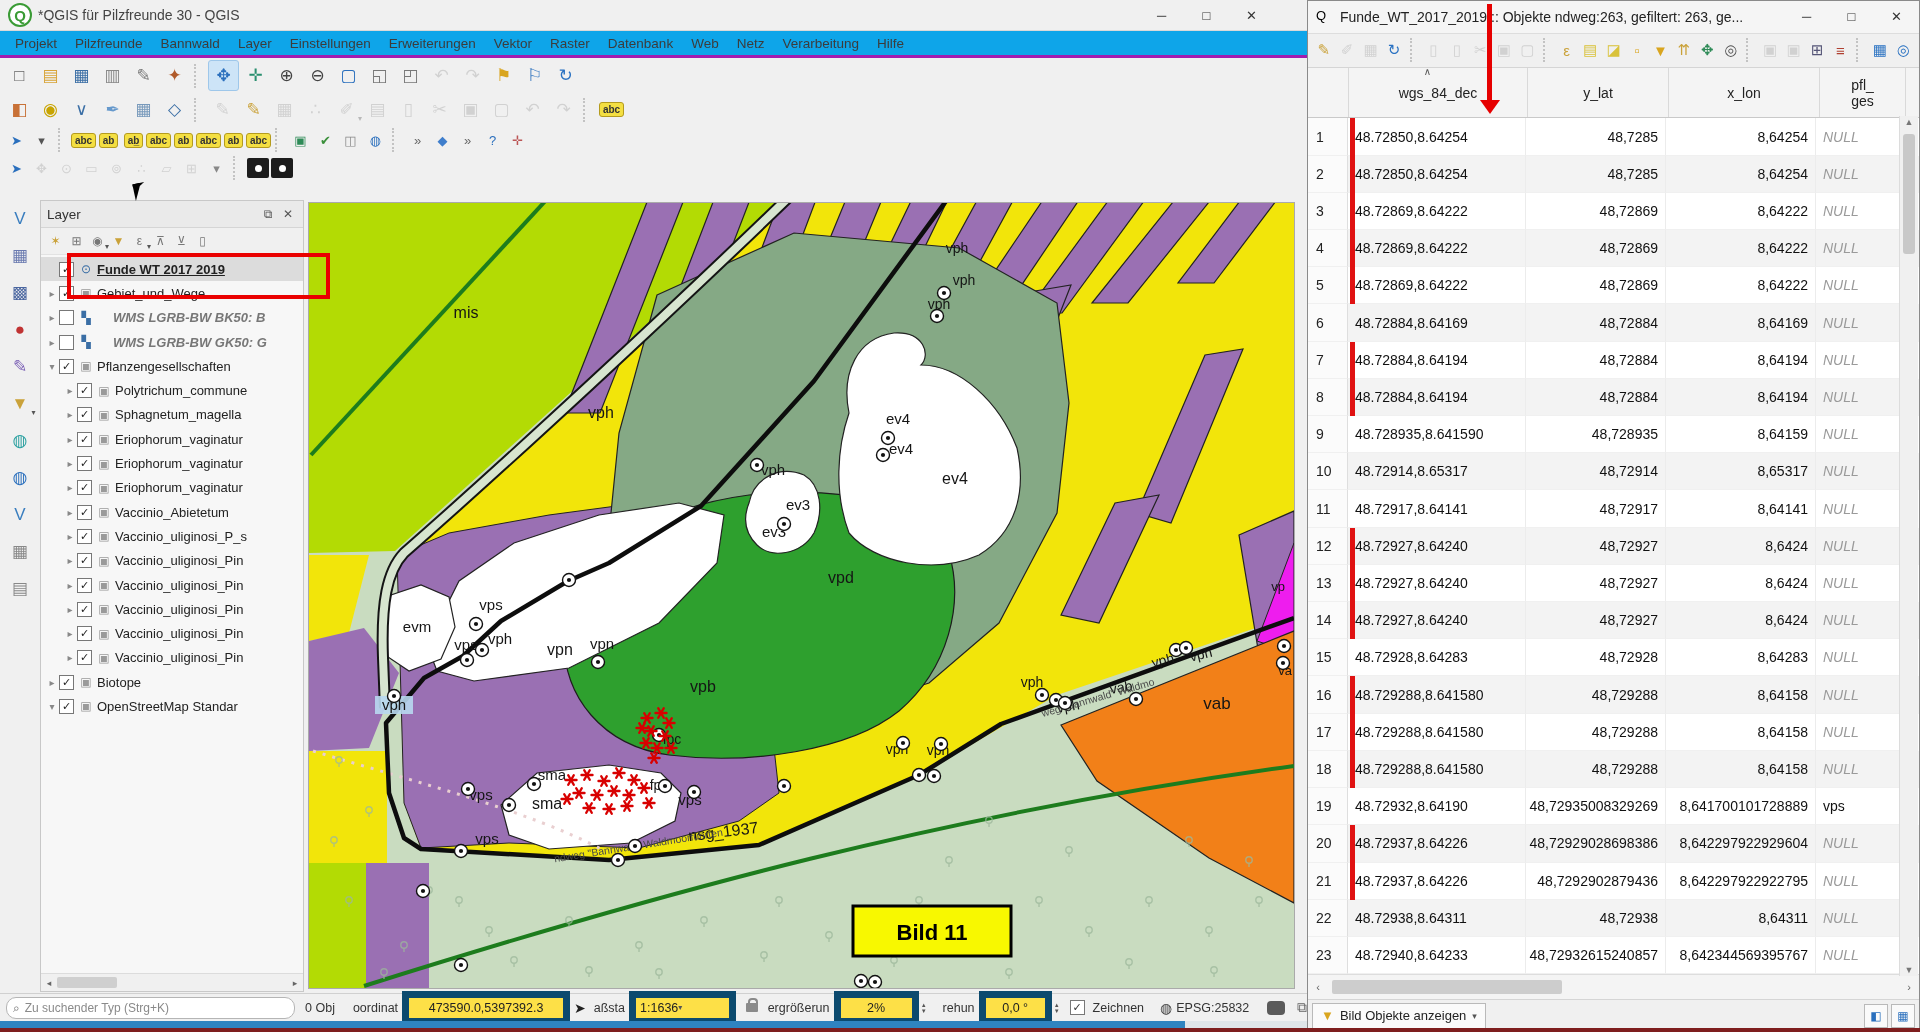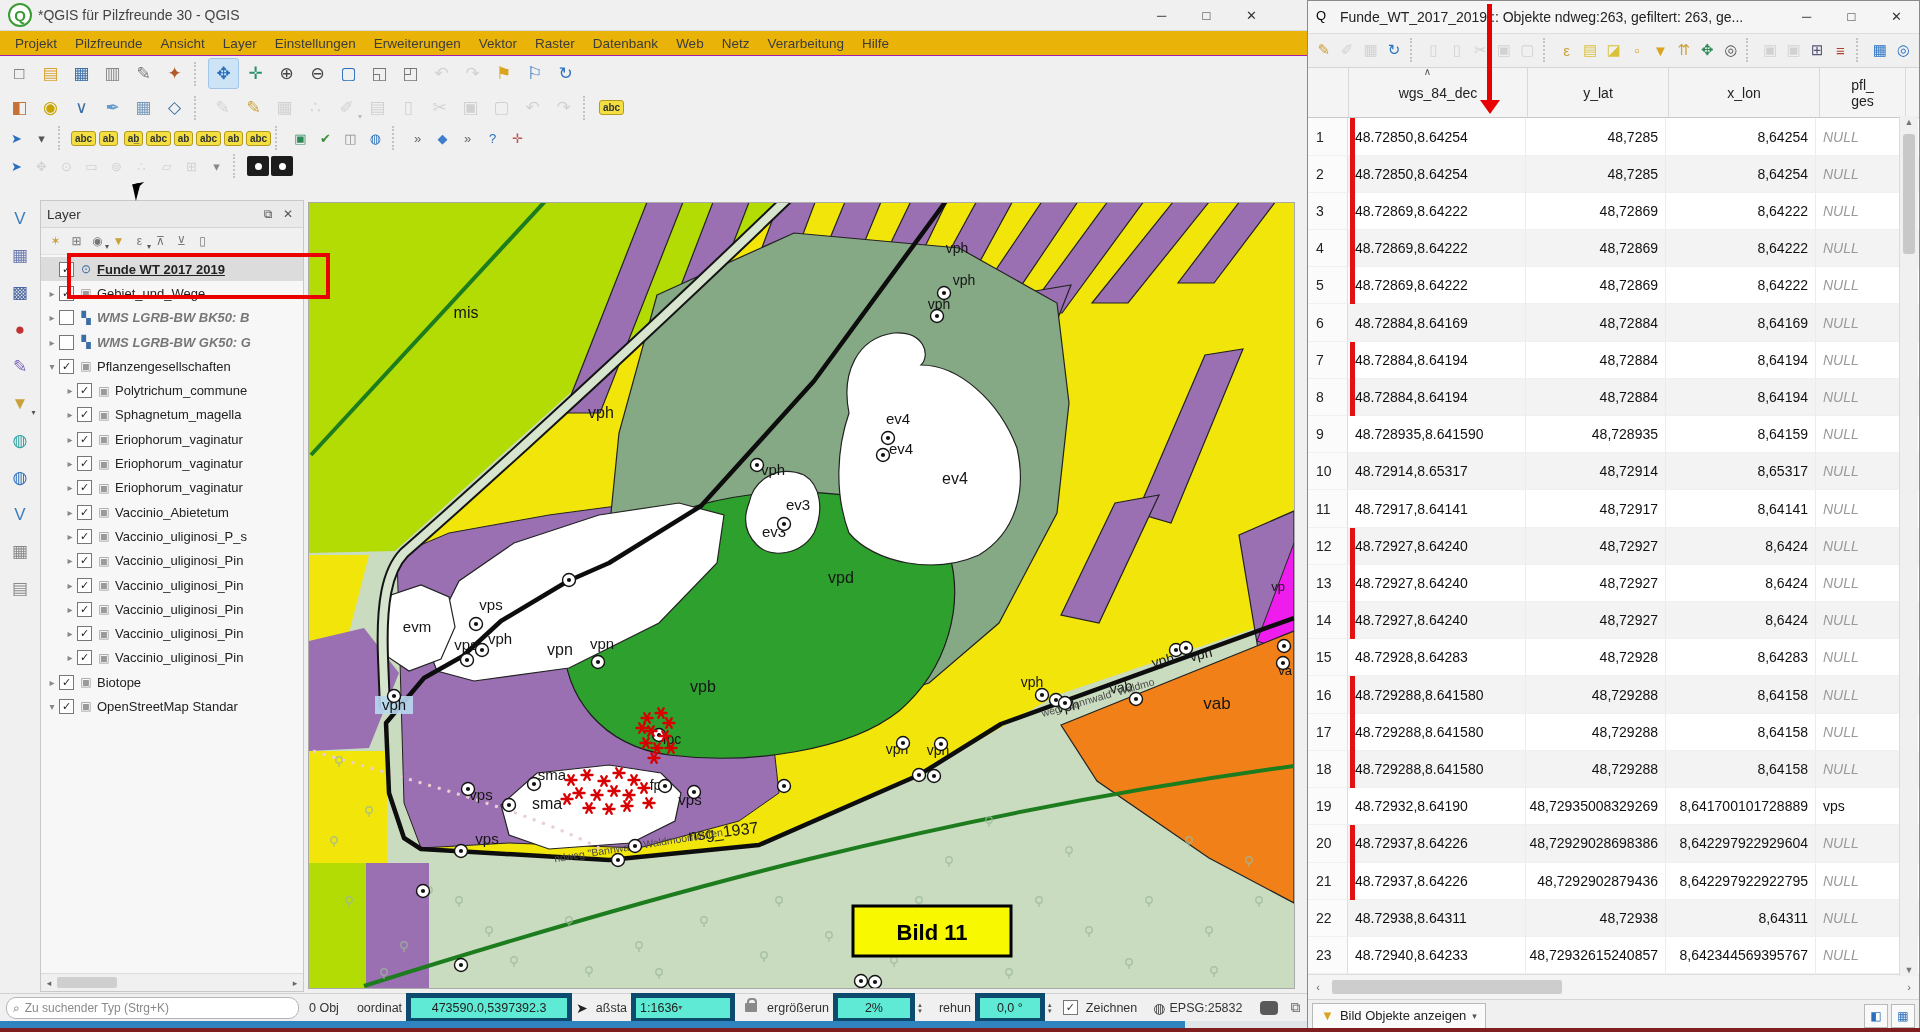--- a/index.html
+++ b/index.html
@@ -9,21 +9,21 @@
   #qgis-win{left:0;top:0;width:1307px;height:1032px;background:#f0f0f0;border-right:1px solid #999;}
   .titlebar{height:30px;background:#f0f0f0;display:flex;align-items:center;border-bottom:1px solid #d9d9d9;}
   .titlebar .qlogo{width:20px;height:20px;margin:0 6px 0 8px;border-radius:50%;
      background:#fff;color:#3a9b35;font-weight:bold;font-size:15px;display:flex;align-items:center;justify-content:center;
      border:2px solid #3a9b35;}
   .titlebar .ttext{font-size:14px;color:#444;}
   .winbtns{display:flex;height:100%;margin-left:auto;}
   .winbtn{width:45px;height:100%;display:flex;align-items:center;justify-content:center;font-size:13px;color:#333;}
   #qgis-winbtns{position:absolute;left:1139px;top:0;height:30px;display:flex;}
   
-  .menubar{height:24px;display:flex;align-items:center;padding-left:6px;background:#eab308;border-bottom:1px solid #a21caf;}
+  .menubar{height:24px;display:flex;align-items:center;padding-left:6px;background:#0ea5e9;border-bottom:3px solid #a21caf;}
   .menubar span{padding:2px 9px;font-size:13.5px;color:#3c3c3c;}
   
   .tbrow{display:flex;align-items:center;padding:2px 4px;background:#f0f0f0;}
   .ti{width:29px;height:29px;margin:0 1px;display:flex;align-items:center;justify-content:center;
       font-size:17px;border-radius:3px;position:relative;}
   .ti.sm{width:23px;height:23px;font-size:13px;}
   .ti.hl{background:#cde4f7;border:1px solid #9ec7ea;}
   .ti.dis{opacity:.35;}
   .ti.cam{background:#1c1c1c;width:22px;height:20px;border-radius:2px;}
   .ti.cam:after{content:"";width:7px;height:7px;border-radius:50%;background:#fff;}
@@ -43,34 +43,34 @@
   .paneltools{height:26px;display:flex;align-items:center;padding:0 4px;border-bottom:1px solid #e2e2e2;}
   .paneltools .ti{width:21px;height:21px;font-size:12px;margin:0;}
   #layertree{flex:1;overflow:hidden;padding-top:2px;background:#f7f7f7;}
   .trow{display:flex;align-items:center;height:24.3px;font-size:13px;color:#222;padding-left:4px;white-space:nowrap;}
   .trow.sel{background:#dcdcdc;}
   .trow .exp{width:14px;color:#888;font-size:10px;text-align:center;flex:0 0 14px;}
   .trow .cb{width:13px;height:13px;border:1px solid #777;background:#fff;flex:0 0 13px;
      font-size:11px;line-height:12px;text-align:center;color:#222;margin-right:4px;}
   .trow .licon{width:16px;flex:0 0 16px;text-align:center;font-size:12px;margin-right:3px;}
   .trow.boldsel .lname{font-weight:bold;text-decoration:underline;}
-  .trow.dim .lname{color:#777;font-style:italic;font-weight:bold;}
+  .trow.dim .lname{color:#777;font-style:italic;font-weight:bold;margin-left:16px;}
   .panelscroll{height:17px;background:#f0f0f0;border-top:1px solid #dcdcdc;display:flex;align-items:center;}
   .panelscroll .sarr{width:16px;text-align:center;font-size:9px;color:#666;}
   .panelscroll .sthumb{width:60px;height:11px;background:#cfcfcf;border-radius:2px;}
   .panelscroll .strack{flex:1;}
   
   #mapwrap{left:308px;top:202px;width:985px;height:785px;background:#c9dcc0;overflow:hidden;border:1px solid #aaa;}
   svg text{font-family:"Liberation Sans",sans-serif;}
   
   #statusbar{left:0;top:993px;width:1307px;height:27px;background:#f0f0f0;border-top:1px solid #d0d0d0;
      display:flex;align-items:center;font-size:12.5px;color:#333;}
   .sb-search{width:285px;height:20px;margin-left:6px;background:#fff;border:1px solid #b5b5b5;border-radius:10px;
      display:flex;align-items:center;color:#8a8a8a;font-size:12px;padding-left:6px;}
-  .sb-box{height:20px;background:#5eead4;border:5px solid #0c4a6e;display:flex;align-items:center;justify-content:center;font-size:12.5px;color:#222;padding:0 4px;}
+  .sb-box{height:20px;background:#fde047;border:7px solid #0c4a6e;display:flex;align-items:center;justify-content:center;font-size:12.5px;color:#222;padding:0 4px;}
   .sb-lab{margin:0 4px;white-space:nowrap;}
   .spin{display:flex;flex-direction:column;justify-content:center;font-size:6px;color:#555;margin-left:2px;line-height:6px;}
   .lockico{width:12px;height:9px;background:#8a8a8a;border-radius:1px;position:relative;margin:0 6px 0 10px;}
   .lockico:before{content:"";position:absolute;left:2px;top:-5px;width:6px;height:5px;border:2px solid #8a8a8a;border-bottom:none;border-radius:4px 4px 0 0;}
   .cbx{width:13px;height:13px;border:1px solid #777;background:#fff;font-size:11px;line-height:12px;text-align:center;margin:0 4px 0 10px;}
   .bubble{width:18px;height:14px;background:#5a5a5a;border-radius:4px;position:relative;margin-left:14px;}
   .bubble:after{content:"";position:absolute;left:3px;bottom:-4px;border:4px solid transparent;border-top-color:#5a5a5a;}
   #bluebar{left:0;top:1021px;width:1185px;height:7px;background:#2f84c0;}
   #bluebar2{left:1185px;top:1021px;width:122px;height:7px;background:#dfe5e8;}
   #maroonbar{left:0;top:1028px;width:1920px;height:4px;background:#7e1e1e;}
@@ -122,21 +122,21 @@
     <span class="ttext">*QGIS für Pilzfreunde 30 - QGIS</span>
   </div>
   <div id="qgis-winbtns" class="abs">
     <span class="winbtn">─</span>
     <span class="winbtn">□</span>
     <span class="winbtn">✕</span>
   </div>
   <div class="menubar" id="menubar">
       <span>Projekt</span>
       <span>Pilzfreunde</span>
-      <span>Ansicht</span>
+      <span>Bannwald</span>
       <span>Layer</span>
       <span>Einstellungen</span>
       <span>Erweiterungen</span>
       <span>Vektor</span>
       <span>Raster</span>
       <span>Datenbank</span>
       <span>Web</span>
       <span>Netz</span>
       <span>Verarbeitung</span>
       <span>Hilfe</span>

